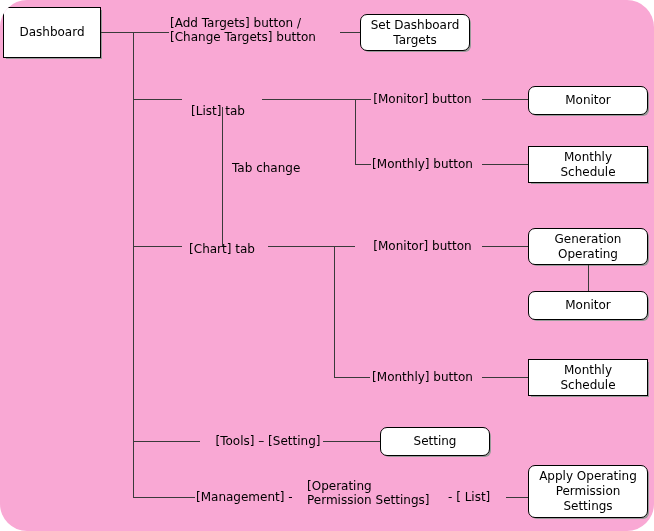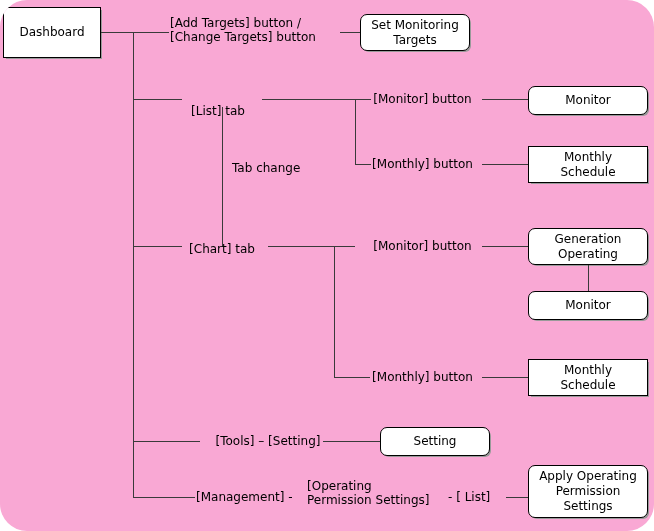--- a/index.html
+++ b/index.html
@@ -71,21 +71,21 @@
   <div class="node square" style="left:3px; top:7px; width:98px; height:51px;">Dashboard</div>
 
   <div class="hline" style="left:101px; top:32px; width:33px;"></div>
 
   <div class="vline" style="left:133px; top:32px; height:465px;"></div>
 
   <div class="hline" style="left:133px; top:32px; width:36px;"></div>
   <div class="label left" style="left:170px; top:16px; width:185px;">[Add Targets] button /
 [Change Targets] button</div>
   <div class="hline" style="left:340px; top:32px; width:20px;"></div>
-  <div class="node rounded" style="left:360px; top:14px; width:110px; height:37px;">Set Monitoring
+  <div class="node rounded" style="left:360px; top:14px; width:110px; height:37px;">Set Dashboard
 Targets</div>
 
   <div class="hline" style="left:133px; top:99px; width:49px;"></div>
   <div class="label center" style="left:182px; top:104px; width:72px;">[List] tab</div>
   <div class="hline" style="left:262px; top:99px; width:93px;"></div>
 
   <div class="vline" style="left:355px; top:99px; height:65px;"></div>
 
   <div class="hline" style="left:355px; top:99px; width:16px;"></div>
   <div class="label center" style="left:370px; top:92px; width:105px;">[Monitor] button</div>

